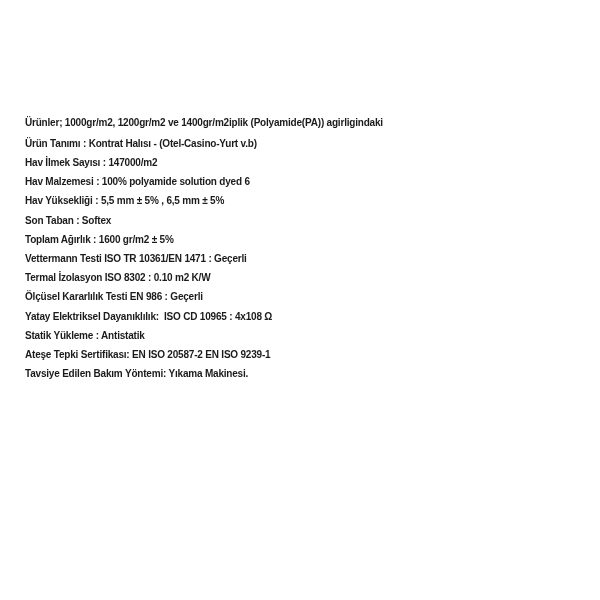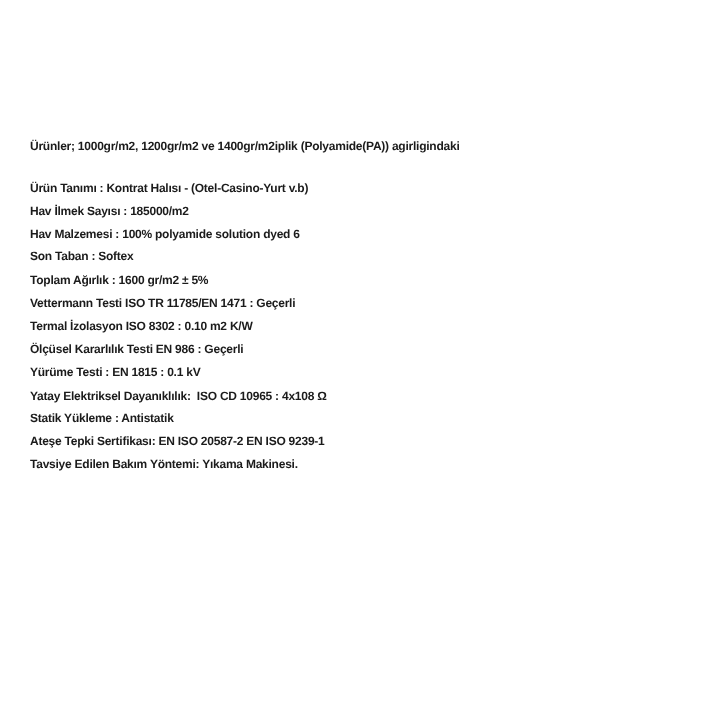--- a/index.html
+++ b/index.html
@@ -24,44 +24,43 @@
   }
   .line {
     white-space: pre;          
     letter-spacing: -0.2px;
     font-size: 10px;
   }
   .intro .line {
     line-height: 21.7px;
   }
   .specs {
-    margin-top: 14px;
   }
   .specs .line {
     line-height: 19.2px;
   }
 </style>
 </head>
 <body>
 
 <main class="content">
 
   <section class="intro">
     <div class="line">Ürünler; 1000gr/m2, 1200gr/m2 ve 1400gr/m2iplik (Polyamide(PA)) agirligindaki</div>
   </section>
 
   <section class="specs">
     <div class="line">Ürün Tanımı : Kontrat Halısı - (Otel-Casino-Yurt v.b)</div>
-    <div class="line">Hav İlmek Sayısı : 185000/m2</div>
+    <div class="line">Hav İlmek Sayısı : 147000/m2</div>
     <div class="line">Hav Malzemesi : 100% polyamide solution dyed 6</div>
+    <div class="line">Hav Yüksekliği : 5,5 mm ± 5% , 6,5 mm ± 5%</div>
     <div class="line">Son Taban : Softex</div>
     <div class="line">Toplam Ağırlık : 1600 gr/m2 ± 5%</div>
-    <div class="line">Vettermann Testi ISO TR 11785/EN 1471 : Geçerli</div>
+    <div class="line">Vettermann Testi ISO TR 10361/EN 1471 : Geçerli</div>
     <div class="line">Termal İzolasyon ISO 8302 : 0.10 m2 K/W</div>
     <div class="line">Ölçüsel Kararlılık Testi EN 986 : Geçerli</div>
-    <div class="line">Yürüme Testi : EN 1815 : 0.1 kV</div>
     <div class="line">Yatay Elektriksel Dayanıklılık:  ISO CD 10965 : 4x108 Ω</div>
     <div class="line">Statik Yükleme : Antistatik</div>
     <div class="line">Ateşe Tepki Sertifikası: EN ISO 20587-2 EN ISO 9239-1</div>
     <div class="line">Tavsiye Edilen Bakım Yöntemi: Yıkama Makinesi.</div>
   </section>
 
 </main>
 
 </body></html>

